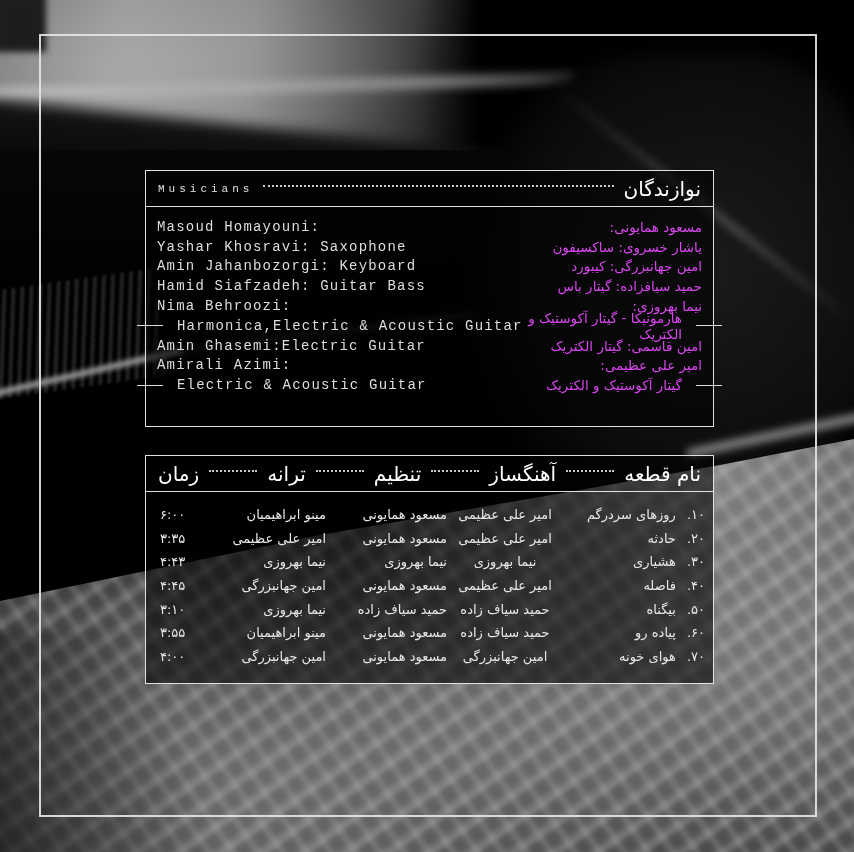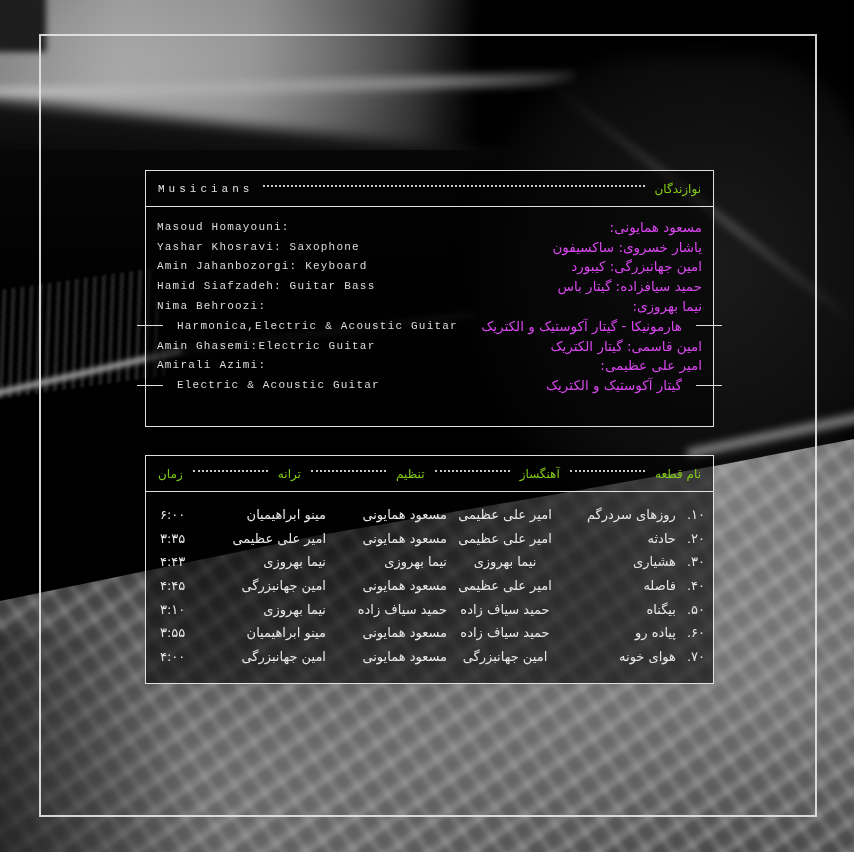--- a/index.html
+++ b/index.html
@@ -54,27 +54,27 @@
   
   .panel{position:absolute;left:145px;width:567px;
     border:1.5px solid rgba(235,235,235,.95);background:rgba(2,2,2,.58);}
   .panel-musicians{top:170px;height:255px;}
   .panel-tracks{top:455px;height:227px;}
   .panel-header{display:flex;align-items:center;height:35px;
     border-bottom:1.5px solid rgba(235,235,235,.95);padding:0 12px;}
   .leader{flex:1;height:0;border-bottom:2px dotted #c9c9c9;margin:0 10px;transform:translateY(-3px);}
   .mh-en{font-family:"Liberation Mono","DejaVu Sans Mono",monospace;font-size:11px;
     letter-spacing:4px;color:#e3e3e3;}
-  .mh-fa,.th-label{font-size:12px;color:#84cc16;}
+  .mh-fa,.th-label{font-size:20px;color:#ffffff;}
   
   .credits{padding:10px 0 0;}
   .credit-row{position:relative;height:19.8px;display:flex;align-items:center;
     justify-content:space-between;padding:0 11px;}
   .credit-row .en{font-family:"Liberation Mono","DejaVu Sans Mono",monospace;
-    font-size:11px;letter-spacing:1.2px;color:#dedede;white-space:pre;}
+    font-size:14px;letter-spacing:1.2px;color:#dedede;white-space:pre;}
   .credit-row .fa{font-size:13.5px;color:#d946ef;direction:rtl;}
   .credit-row.dashed .en{margin-left:20px;}
   .credit-row.dashed .fa{margin-right:20px;}
   .dash{position:absolute;top:9.5px;width:26px;border-top:1.7px solid #ddd;}
   .dash-l{left:-9px;}
   .dash-r{right:-9px;}
   
   .thead{direction:rtl;}
   .trows{direction:rtl;padding:11px 0 0;}
   .trow{display:flex;align-items:center;height:23.6px;padding:0 8px;font-size:13px;color:#e8e8e8;}

